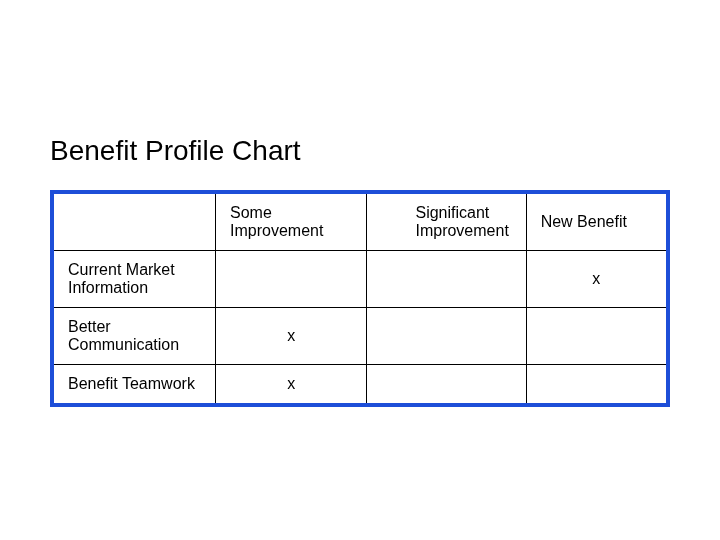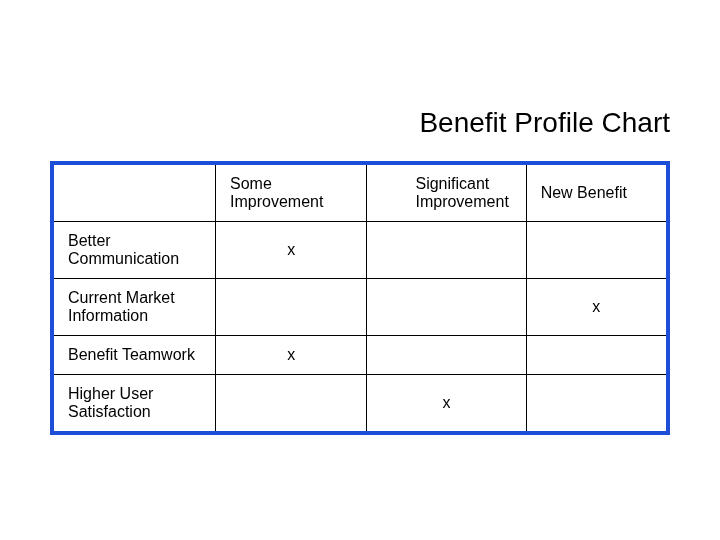--- a/index.html
+++ b/index.html
@@ -17,21 +17,21 @@
       align-items: center;
       justify-content: center;
     }
 
     .container {
       width: 660px;
       padding: 20px;
     }
 
     .title {
-      text-align: right;
+      text-align: left;
       font-size: 28px;
       font-weight: normal;
       line-height: 1.3;
       margin-bottom: 20px;
       color: #000000;
     }
 
     table {
       width: 100%;
       border-collapse: collapse;
@@ -102,38 +102,32 @@
         <th class="col-significant">
           <span>Significant Improvement</span>
         </th>
         <th class="col-new">
           <span>New Benefit</span>
         </th>
       </tr>
     </thead>
     <tbody id="table-body">
     <tr>
+          <td>Current Market Information</td>
+          <td class="mark-cell"></td>
+          <td class="mark-cell"></td>
+          <td class="mark-cell">x</td>
+        </tr>
+        <tr>
           <td>Better Communication</td>
           <td class="mark-cell">x</td>
           <td class="mark-cell"></td>
           <td class="mark-cell"></td>
-        </tr>
-        <tr>
-          <td>Current Market Information</td>
-          <td class="mark-cell"></td>
-          <td class="mark-cell"></td>
-          <td class="mark-cell">x</td>
         </tr>
         <tr>
           <td>Benefit Teamwork</td>
           <td class="mark-cell">x</td>
           <td class="mark-cell"></td>
           <td class="mark-cell"></td>
         </tr>
-        <tr>
-          <td>Higher User Satisfaction</td>
-          <td class="mark-cell"></td>
-          <td class="mark-cell">x</td>
-          <td class="mark-cell"></td>
-        </tr>
       </tbody>
   </table>
 </div>
 
 </body></html>

